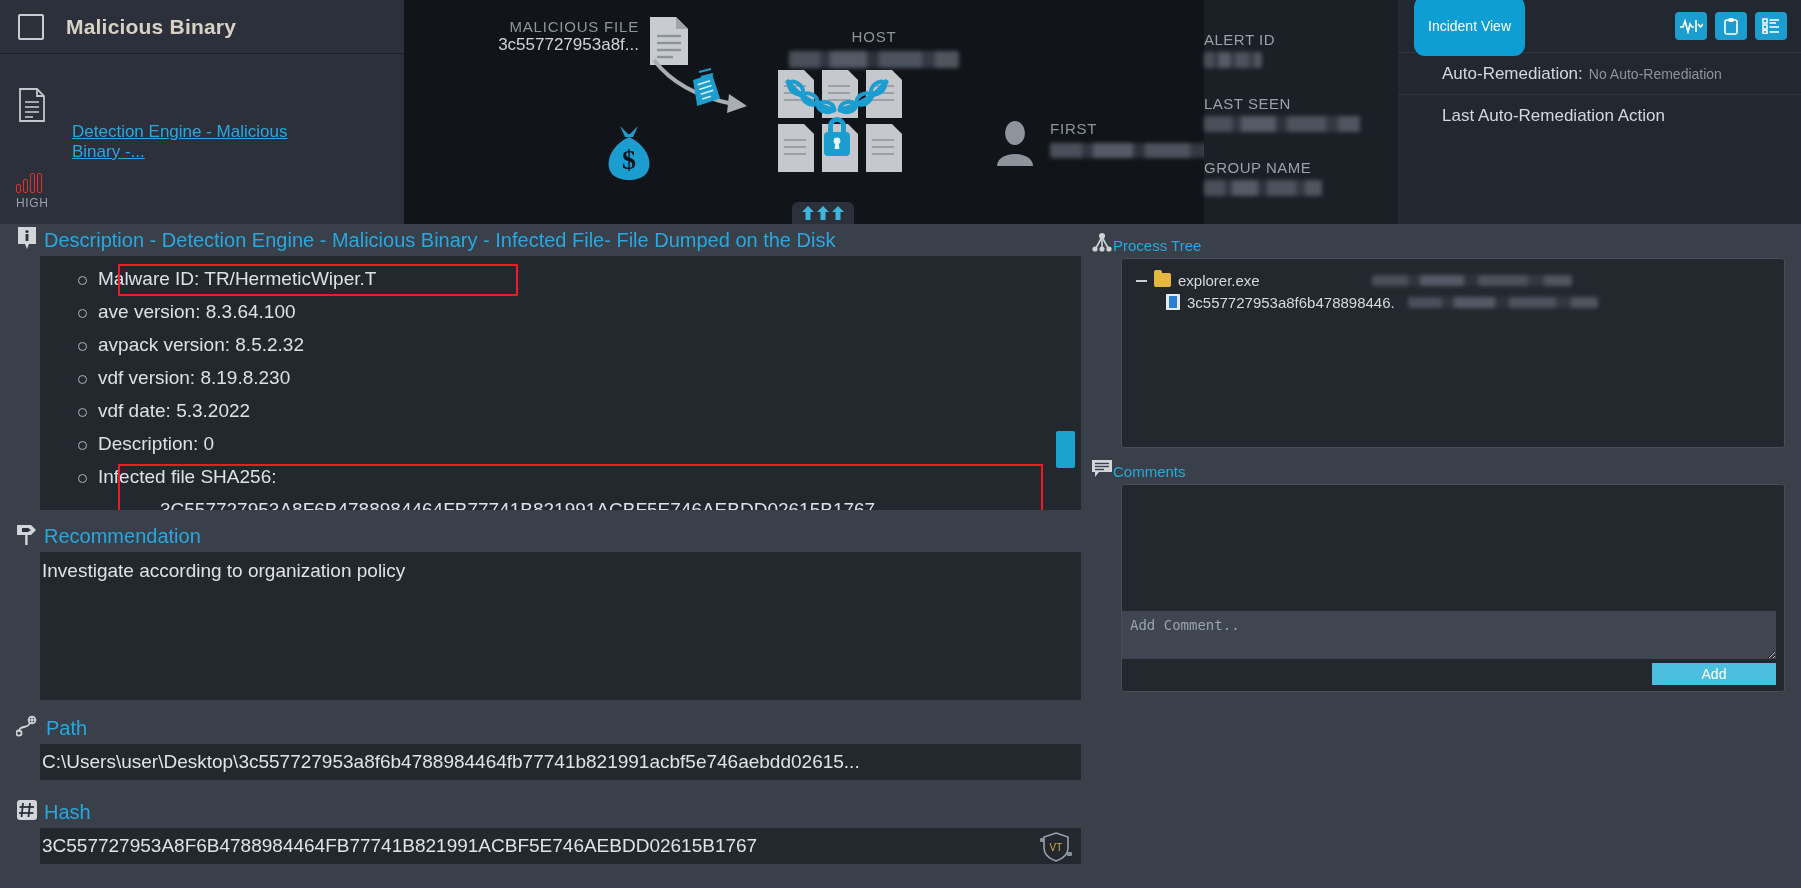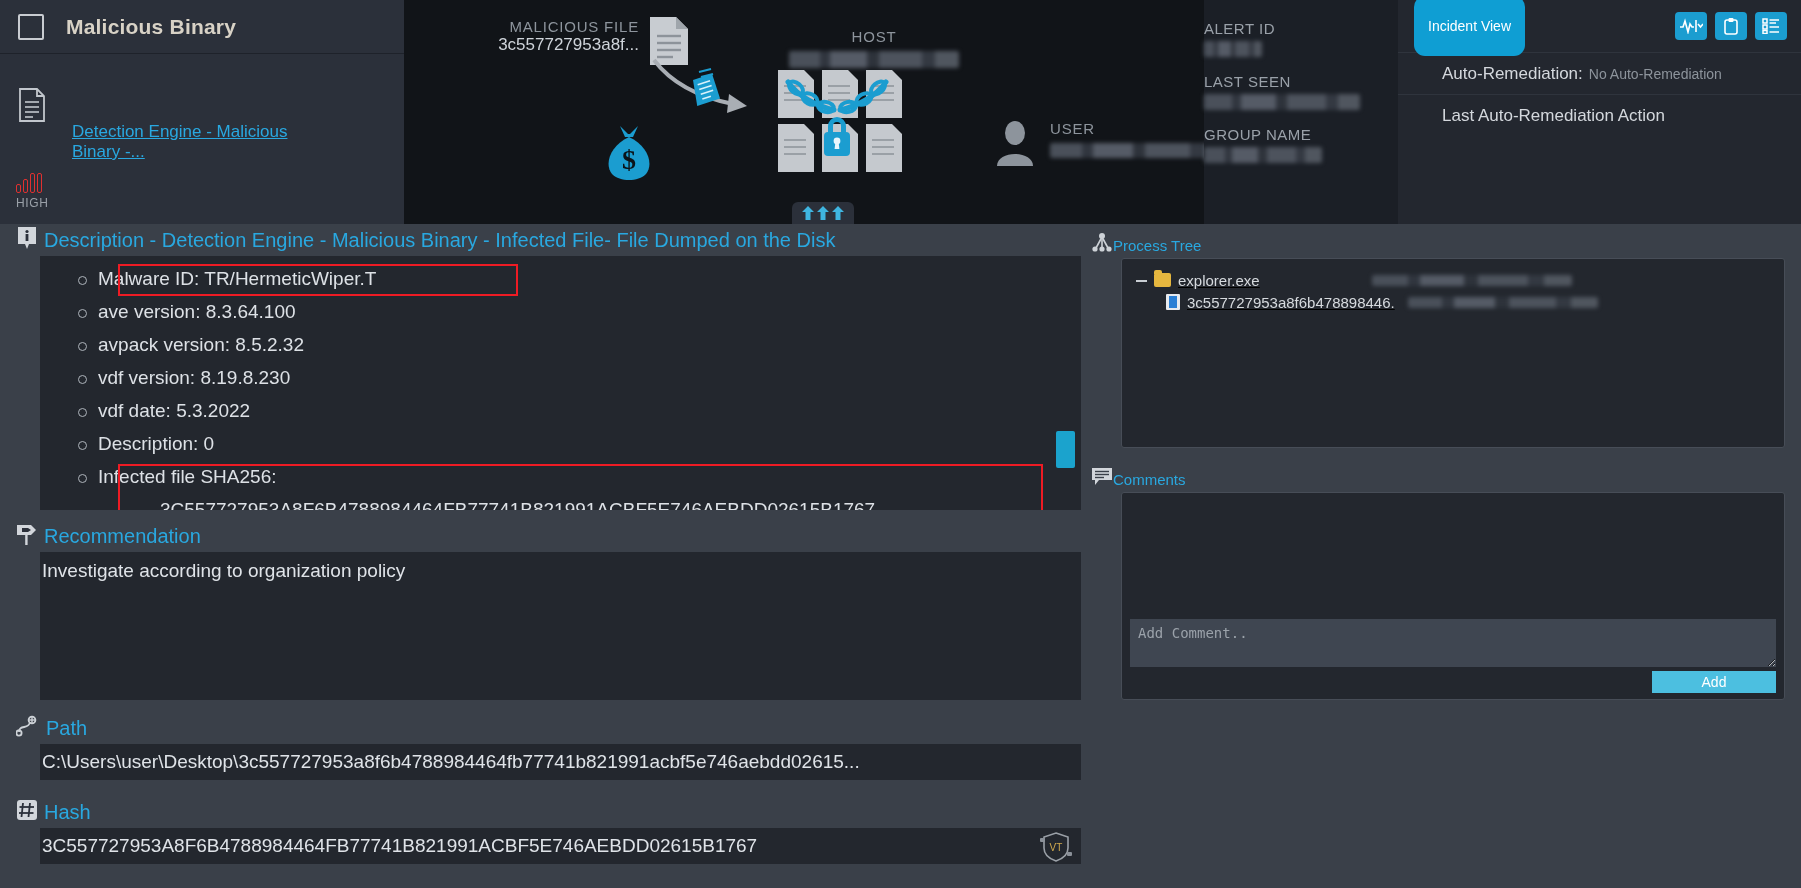--- a/index.html
+++ b/index.html
@@ -37,21 +37,21 @@
   .doc-big { position: absolute; left: 245px; top: 16px; }
   .arrow-svg { position: absolute; left: 247px; top: 58px; }
   .host-wrap { position: absolute; left: 355px; top: 28px; width: 230px; text-align: center; }
   .files-grid { position: absolute; left: 368px; top: 66px; }
   .user-wrap { position: absolute; left: 590px; top: 120px; display: flex; align-items: flex-start; gap: 14px; }
   .uparrows { position: absolute; left: 388px; bottom: 0; width: 62px; height: 22px; background: #2b303a;
               border-radius: 6px 6px 0 0; display: flex; align-items: center; justify-content: center; gap: 5px; }
 
   
   .meta-col { position: absolute; left: 1204px; top: 0; width: 194px; height: 224px; background: #1b1f26; padding-top: 8px; }
-  .meta-k { font-size: 15px; color: #9aa1a9; letter-spacing: .5px; margin-top: 12px; }
+  .meta-k { font-size: 15px; color: #9aa1a9; letter-spacing: .5px; margin-top: 23px; }
   .meta-v { height: 16px; margin-top: 4px; }
 
   
   .inc-panel { position: absolute; left: 1398px; top: 0; width: 403px; height: 224px; background: #23272f; }
   .inc-head { height: 52px; display: flex; align-items: center; justify-content: space-between; padding: 0 14px 0 16px; background: #23272f; }
   .pill { background: #0f9ed3; color: #fff; font-size: 14px; padding: 22px 14px; border-radius: 11px; }
   .icon-btns { display: flex; gap: 8px; }
   .ibtn { width: 32px; height: 28px; background: #1b9dd0; border-radius: 4px; display: flex; align-items: center; justify-content: center; }
   .inc-row { height: 42px; display: flex; align-items: center; padding-left: 44px; border-top: 1px solid #2f343d; }
   .inc-row .k { font-size: 17px; color: #d4d8dd; }
@@ -77,35 +77,35 @@
   .rec-text { font-size: 19px; color: #dfe3e8; padding-left: 2px; }
 
   .field-box { height: 36px; display: flex; align-items: center; padding-left: 2px; position: relative; }
   .field-text { font-size: 19px; color: #dfe3e8; white-space: nowrap; overflow: hidden; text-overflow: ellipsis; }
   .vt-badge { position: absolute; right: 8px; top: 2px; }
 
   
   .right-col { position: absolute; left: 1081px; top: 0; width: 720px; height: 664px; background: #3a4049; }
   .panel-head { display: flex; align-items: center; height: 26px; padding-left: 10px; }
   .panel-title { font-size: 15px; color: #29a8e0; }
-  .panel-box { margin-left: 40px; margin-right: 16px; background: #23272e; border: 1px solid #474d57; border-radius: 3px; text-decoration: underline; }
+  .panel-box { margin-left: 40px; margin-right: 16px; background: #23272e; border: 1px solid #474d57; border-radius: 3px; }
   .tree-box { height: 190px; padding: 10px 0 0 14px; }
   .tree-row { display: flex; align-items: center; gap: 7px; font-size: 15px; color: #d6dade; height: 22px; }
   .tree-row.child { padding-left: 30px; text-align: center; }
   .minus { width: 11px; height: 11px; display: inline-block; position: relative; }
   .minus::before { content:""; position: absolute; left:0; top:5px; width: 11px; height: 2.4px; background: #c9ced4; }
   .folder { width: 17px; height: 14px; background: #e6b73f; border-radius: 2px; position: relative; }
   .folder::before { content:""; position: absolute; left: 0; top: -3px; width: 8px; height: 4px; background: #e6b73f; border-radius: 2px 2px 0 0; }
   .bluefile { width: 14px; height: 16px; background: #e7eaee; border-radius: 1px; display: flex; align-items: center; justify-content: center; }
   .bluefile::after { content:""; width: 8px; height: 12px; background: #2a7fd4; }
   .tree-redact { height: 11px; margin-left: 8px; }
 
   .comments-box { height: 208px; position: relative; }
   .comments-list { height: 124px; }
-  .comment-input { position: absolute; left: 8px; right: 8px; top: 126px; height: 48px; background: #3f4651; color: #f0abfc; font-size: 14px; padding: 6px 8px; border: none; }
+  .comment-input { position: absolute; left: 0; right: 8px; top: 126px; height: 48px; background: #3f4651; color: #f0abfc; font-size: 14px; padding: 6px 8px; border: none; }
   .comment-input::placeholder { color: #9ba2aa; }
   .add-btn { position: absolute; right: 8px; bottom: 6px; width: 124px; height: 22px; background: #4cbfe0; color: #fff; font-size: 14px;
              display: flex; align-items: center; justify-content: center; border: none; }
 </style>
 </head>
 <body>
 
 <div class="app">
 
   <div class="topbar">
@@ -240,21 +240,21 @@
       </span>
 
       <div class="user-wrap">
         <span>
           <svg width="42" height="46" viewBox="0 0 42 46">
             <ellipse cx="21" cy="13" rx="10" ry="12" fill="#8d949c"></ellipse>
             <path d="M3 46 C 3 30, 39 30, 39 46 z" fill="#8d949c"></path>
           </svg>
         </span>
         <span>
-          <div class="lbl-cap">USER</div>
+          <div class="lbl-cap">FIRST</div>
           <div class="redact" style="width:180px;height:15px;margin-top:6px;"></div>
         </span>
       </div>
 
       <div class="uparrows">
         <svg width="44" height="14" viewBox="0 0 44 14">
           <g fill="#3fb5e0">
             <path d="M7 0 l6 6 h-3.5 v8 h-5 v-8 h-3.5 z"></path>
             <path d="M22 0 l6 6 h-3.5 v8 h-5 v-8 h-3.5 z"></path>
             <path d="M37 0 l6 6 h-3.5 v8 h-5 v-8 h-3.5 z"></path>
@@ -446,21 +446,21 @@
             <span class="redact tree-redact" style="width:200px;margin-left:105px"></span>
           </div>
           <div class="tree-row child">
             <span class="bluefile"></span>
             <span>3c557727953a8f6b478898446.</span>
             <span class="redact tree-redact" style="width:190px;margin-left:6px"></span>
           </div>
         </div>
       </div>
 
-      <div style="padding-top:18px">
+      <div style="padding-top:10px">
         <div class="panel-head">
           <span>
             <svg width="22" height="20" viewBox="0 0 22 20">
               <path d="M1 1 h20 v12 h-13 l-4 5 v-5 h-3 z" fill="#d2d6db"></path>
               <g stroke="#3a4049" stroke-width="1.4">
                 <line x1="4" y1="4.5" x2="18" y2="4.5"></line>
                   <line x1="4" y1="7.5" x2="18" y2="7.5"></line>
                   <line x1="4" y1="10.5" x2="13" y2="10.5"></line>
               </g>
             </svg>

